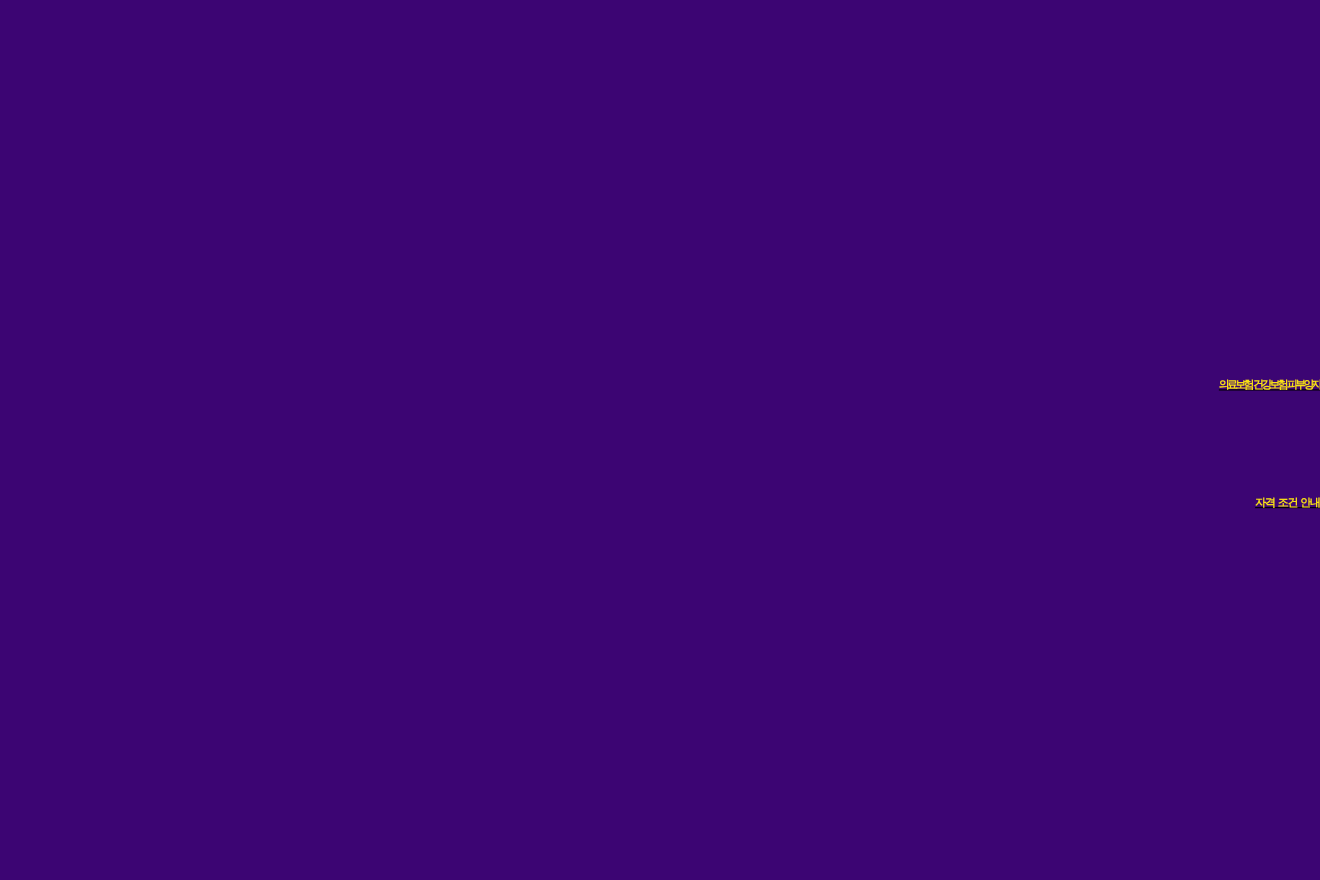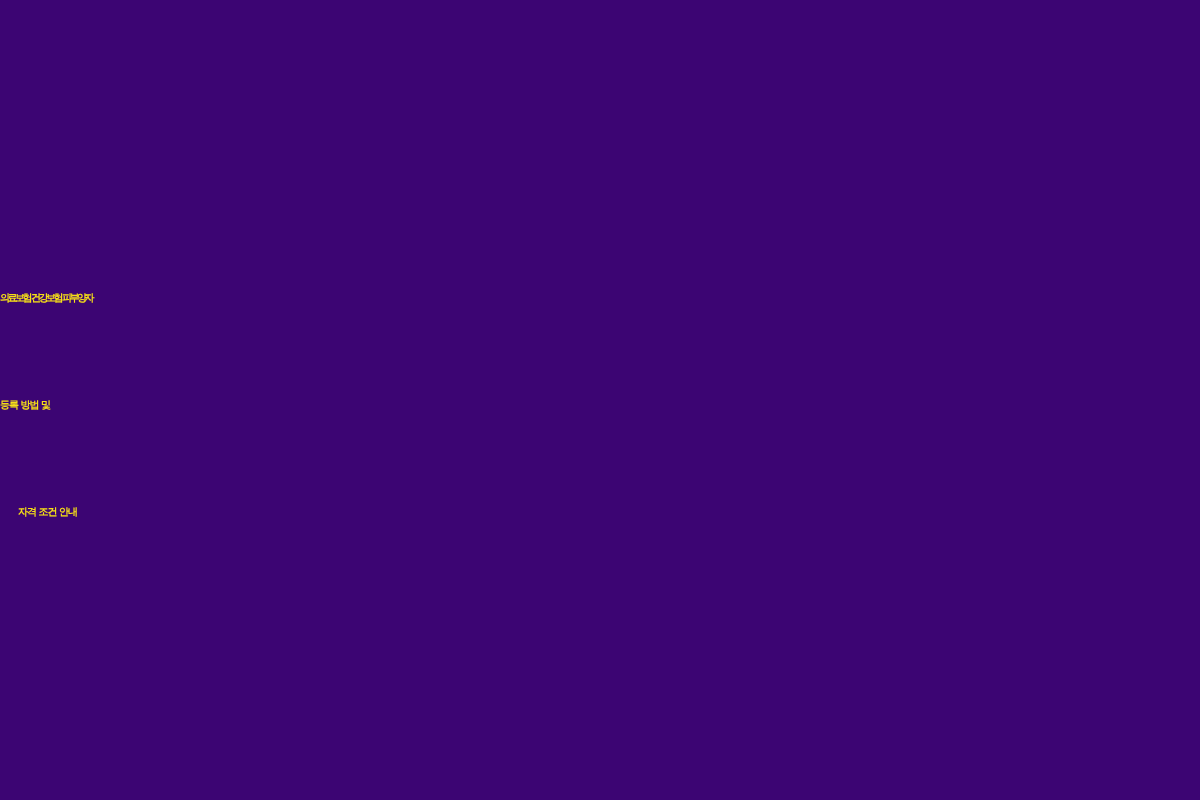--- a/index.html
+++ b/index.html
@@ -19,23 +19,24 @@
     height: 800px;
     background: #3c0573;
     display: flex;
     align-items: center;
     justify-content: center;
     box-sizing: border-box;
   }
 
   #title-block {
     width: 1200px;
-    text-align: left;
+    text-align: right;
     
     margin-top: 8px;
+    text-decoration: underline;
   }
 
   .title-line {
     display: block;
     color: #f7e016;
     font-family: "DejaVu Sans", "Liberation Sans", sans-serif;
     font-weight: 700;
     line-height: 107px;
     letter-spacing: -1px;
     white-space: nowrap;
@@ -56,18 +57,17 @@
 </style>
 </head>
 <body>
 
 <div id="thumbnail-canvas" style="background: rgb(60, 5, 115);">
 
   <div id="title-block">
 
     <span class="title-line line-1" style="color: rgb(247, 224, 22); font-size: 10px;">의료보험 건강보험 피부양자</span>
 
-    <span class="title-line line-2" style="color: rgb(247, 224, 22); font-size: 10px;">등록 방법 및</span>
 
     <span class="title-line line-3" style="color: rgb(247, 224, 22); font-size: 10px;">자격 조건 안내</span>
 
   </div>
 </div>
 
 </body></html>

